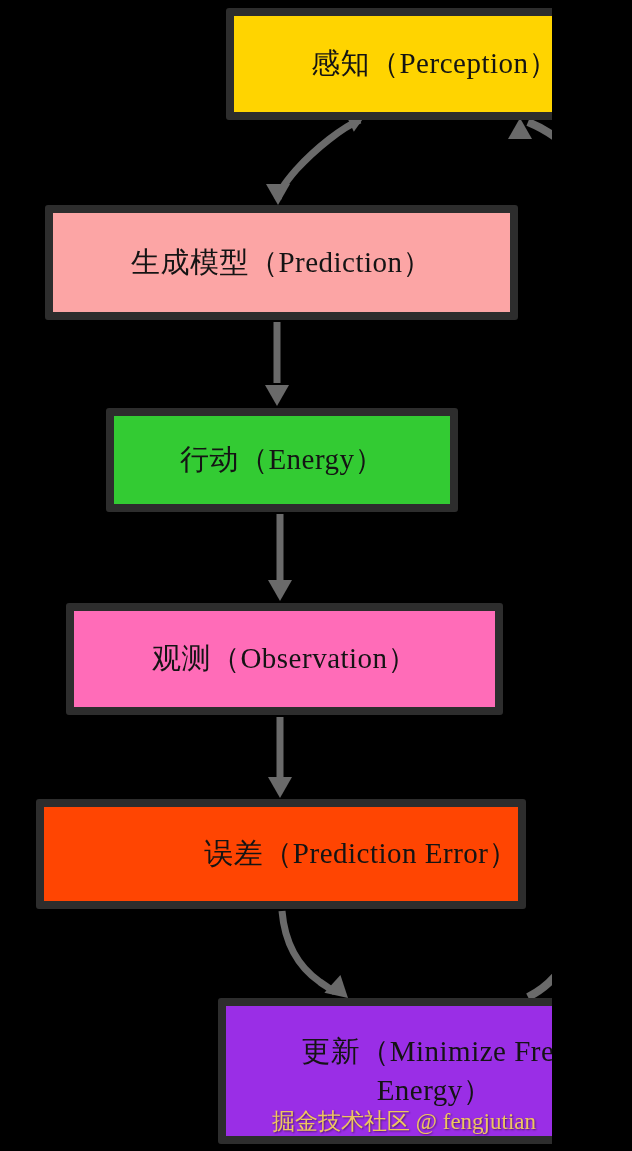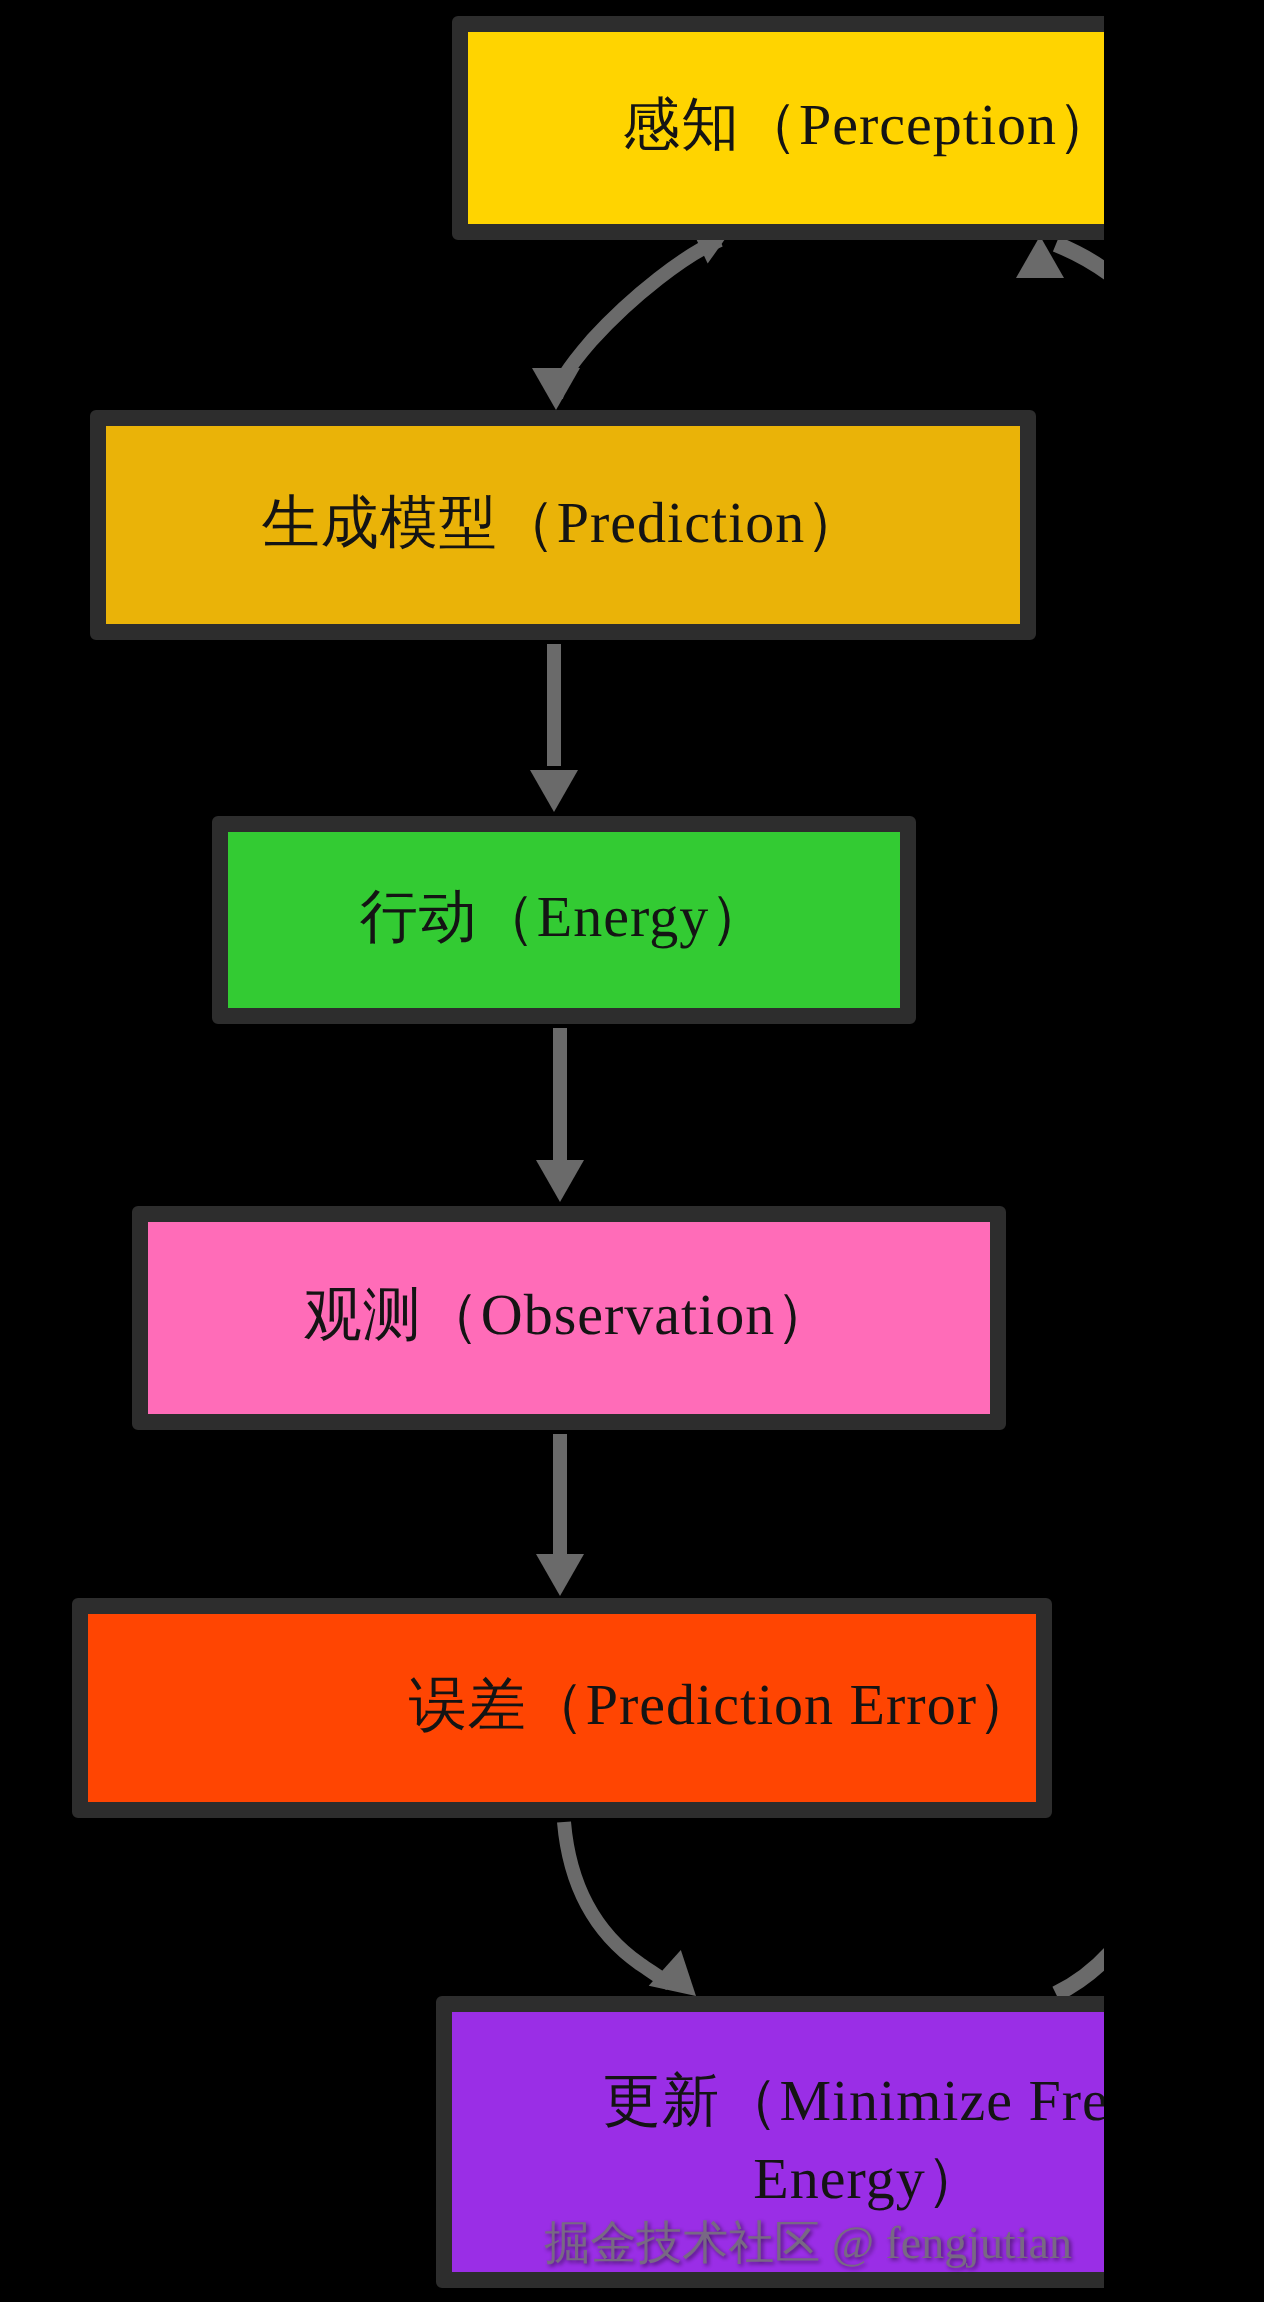--- a/index.html
+++ b/index.html
@@ -43,21 +43,21 @@
   .node-prediction-error { left: 8px;   top: 799px;  width: 490px; height: 110px; }
   .node-update           { left: 190px; top: 998px;  width: 433px; height: 146px; }
   .node-update .node-label { max-width: 380px; }
   .watermark {
     position: absolute;
     z-index: 3;
     right: 16px;
     bottom: 14px;
     font-size: 23px;
     font-weight: 500;
-    color: #737373;
+    color: #fde047;
     opacity: 0.85;
     text-shadow: 1px 1px 2px rgba(0,0,0,0.6);
     white-space: nowrap;
   }
 </style>
 </head>
 <body>
 
 <div class="canvas">
 
@@ -80,21 +80,21 @@
     <polygon points="0,0 -12,-21 12,-21" transform="translate(320,998) rotate(-48)" fill="#6a6a6a"></polygon>
 
     <path d="M 500 997 C 530 982 547 955 554 915 C 560 880 563 830 563 770 L 563 265 C 563 200 554 165 538 147 C 527 135 512 127 500 122" fill="none" stroke="#6a6a6a" stroke-width="8"></path>
     <polygon points="0,0 -12,-21 12,-21" transform="translate(492,118) rotate(180)" fill="#6a6a6a"></polygon>
   </svg>
 
   <div class="node node-perception" style="background-color: rgb(255, 212, 0);">
     <span class="node-label">感知（Perception）</span>
   </div>
 
-  <div class="node node-prediction" style="background-color: #eab308;">
+  <div class="node node-prediction" style="background-color: #fca5a5;">
     <span class="node-label">生成模型（Prediction）</span>
   </div>
 
   <div class="node node-action" style="background-color: rgb(51, 203, 51);">
     <span class="node-label">行动（Energy）</span>
   </div>
 
   <div class="node node-observation" style="background-color: rgb(255, 108, 184);">
     <span class="node-label">观测（Observation）</span>
   </div>

